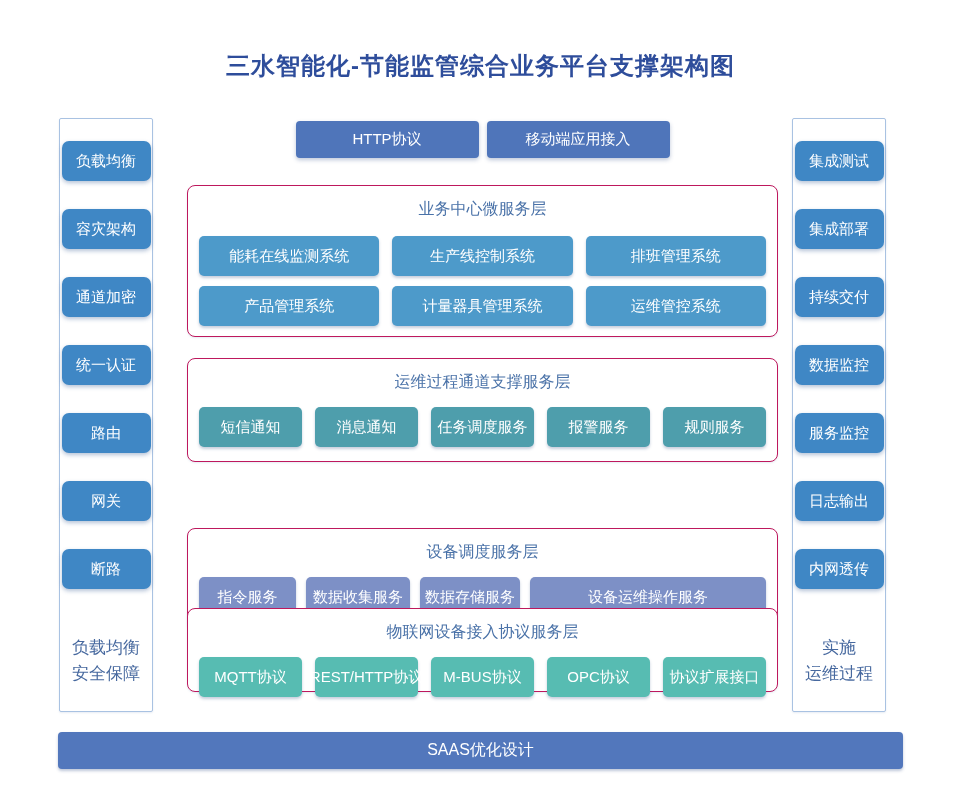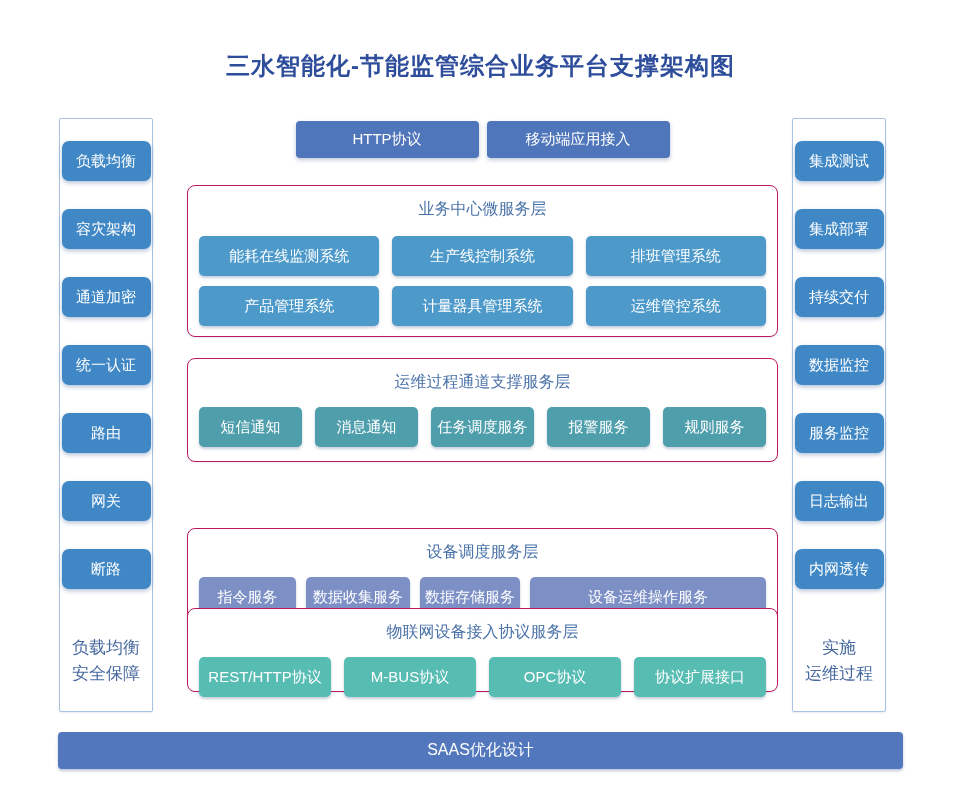--- a/index.html
+++ b/index.html
@@ -143,20 +143,21 @@
     <div class="layer-btn c3 w-a">指令服务</div>
     <div class="layer-btn c3 w-b">数据收集服务</div>
     <div class="layer-btn c3 w-c">数据存储服务</div>
     <div class="layer-btn c3">设备运维操作服务</div>
   </div>
 </div>
 
 <div class="layer layer4">
   <div class="layer-title">物联网设备接入协议服务层</div>
   <div class="btn-row">
+    <div class="layer-btn c4">MQTT协议</div>
     <div class="layer-btn c4">REST/HTTP协议</div>
     <div class="layer-btn c4">M-BUS协议</div>
     <div class="layer-btn c4">OPC协议</div>
     <div class="layer-btn c4">协议扩展接口</div>
   </div>
 </div>
 
 <div class="bottom-bar">SAAS优化设计</div>
 
 </body></html>

